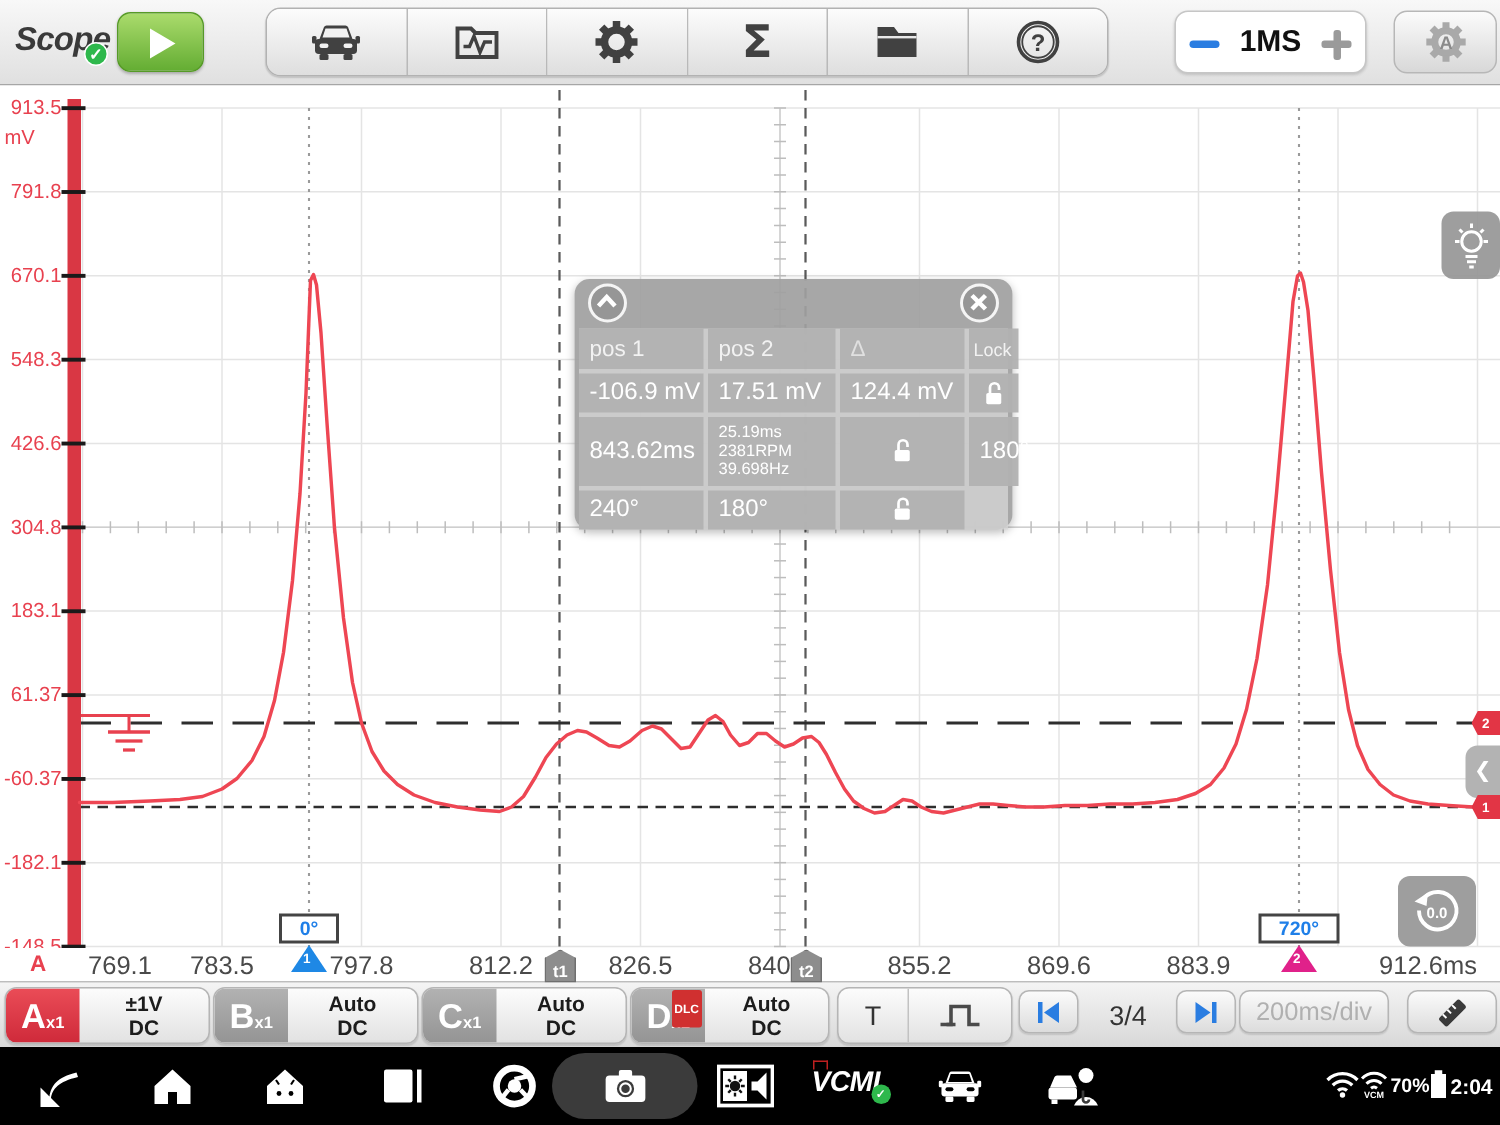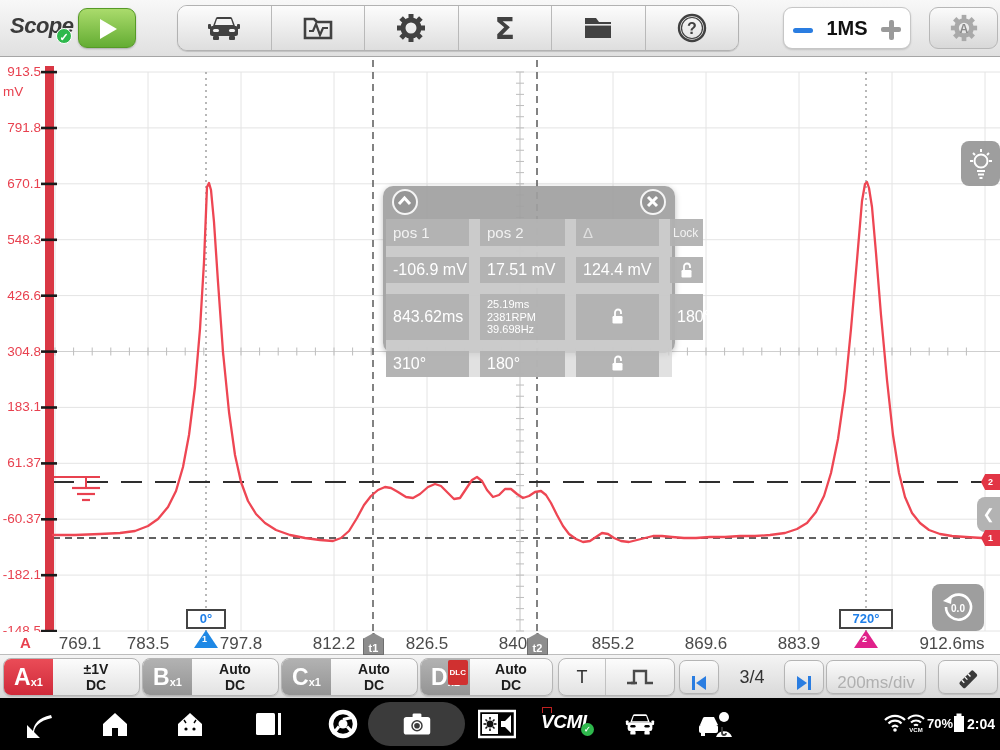--- a/index.html
+++ b/index.html
@@ -44,21 +44,21 @@
   .tcur-tag { position:absolute; top:633px; width:21px; height:22px; background:#8d8d8d; border:1px solid #6f6f6f;
     clip-path:polygon(0 26%,50% 0,100% 26%,100% 100%,0 100%); color:#fff; font:bold 11px "Liberation Sans",sans-serif;
     text-align:center; line-height:28px; z-index:5;}
   
   #mpanel { position:absolute; left:383px; top:186px; width:292px; height:167px; border-radius:10px;
     background:rgba(160,160,160,.92); box-shadow:0 2px 6px rgba(0,0,0,.25); z-index:6;}
   #mpanel-head { position:absolute; left:0; top:0; width:100%; height:33px;}
   .round-btn { position:absolute; width:26px; height:26px; border-radius:50%; border:2.5px solid rgba(255,255,255,.9);
     background:rgba(120,120,120,.35); top:3px;}
   #mgrid { position:absolute; left:3px; top:33px; width:286px; display:grid;
-    grid-template-columns:83px 85px 83px 33px; grid-auto-rows:auto; gap:11px; background:rgba(215,215,215,.75);}
+    grid-template-columns:83px 85px 83px 33px; grid-auto-rows:auto; gap:3px; background:rgba(215,215,215,.75);}
   .mcell { background:rgba(177,177,177,.95); color:#fff; padding:4px 0 4px 7px; font:16px "Liberation Sans",sans-serif;
     display:flex; flex-direction:column; justify-content:center;}
   .mhead { font-size:15px; color:#f2f2f2; padding-top:5px; padding-bottom:5px;}
   .mlock { align-items:center; padding-left:0;}
   .small3 { font-size:11px; line-height:1.15;}
   
   .gray-sq { position:absolute; background:rgba(150,150,150,.92); border-radius:8px; z-index:4; display:flex; align-items:center; justify-content:center;}
   #edge-tag2,#edge-tag1 { position:absolute; left:981px; width:19px; height:16px; background:#e23545; z-index:4;
     clip-path:polygon(0 50%,22% 0,100% 0,100% 100%,22% 100%); color:#fff; font:bold 9px "Liberation Sans",sans-serif;
     text-align:center; line-height:16px;}
@@ -71,22 +71,22 @@
     background:linear-gradient(#fcfcfc,#e2e2e2); display:flex; overflow:hidden; box-shadow:0 1px 1px rgba(0,0,0,.12);}
   .ch-seg { width:49px; display:flex; align-items:center; justify-content:center; position:relative; color:#fff;}
   .ch-seg .big { font:bold 23px "Liberation Sans",sans-serif;}
   .ch-seg .sub { font:bold 11px "Liberation Sans",sans-serif; margin-top:10px;}
   .ch-info { flex:1; display:flex; flex-direction:column; align-items:center; justify-content:center;
     font:bold 14px "Liberation Sans",sans-serif; color:#1c1c1c; line-height:1.15;}
   .seg-red { background:linear-gradient(#ea4c57,#cf2a3a);}
   .seg-gray { background:linear-gradient(#b2b2b2,#949494);}
   .dlc-chip { position:absolute; right:2px; top:1px; font:bold 8px "Liberation Sans",sans-serif; color:#fff;
     background:#d03030; border-radius:2px; padding:8px 2px;}
-  .bar-btn { position:absolute; top:5px; height:34px; border:1px solid #b5b5b5; border-radius:7px;
-    background:linear-gradient(#fbfbfb,#dcdcdc); display:flex; align-items:flex-end; justify-content:center; box-shadow:0 1px 1px rgba(0,0,0,.12);}
+  .bar-btn { position:absolute; top:5px; height:29px; border:1px solid #b5b5b5; border-radius:7px;
+    background:linear-gradient(#fbfbfb,#dcdcdc); display:flex; align-items:center; justify-content:center; box-shadow:0 1px 1px rgba(0,0,0,.12);}
   #page-ind { position:absolute; left:722px; top:12px; width:60px; text-align:center; font:18px "Liberation Sans",sans-serif; color:#333;}
   #divlabel { color:#b0b0b0; font:17px "Liberation Sans",sans-serif;}
   
   #navbar { position:absolute; left:0; top:698px; width:1000px; height:52px; background:#000;}
   .nav-ic { position:absolute; top:11px; width:30px; height:30px;}
   #cam-pill { position:absolute; left:368px; top:4px; width:97px; height:44px; background:#3b3b3b; border-radius:22px;}
   #vcmi { position:absolute; left:541px; top:13px; color:#fff; font:italic 900 19px "Liberation Sans",sans-serif; letter-spacing:-0.5px;}
   #vcmi .rbx { position:absolute; left:1px; top:-4px; width:10px; height:6px; border:1.5px solid #c02020; border-bottom:none;}
   #vcmi .gdot { position:absolute; right:-7px; bottom:-3px; width:13px; height:13px; background:#2eb84c; border-radius:50%;
     color:#fff; font:bold 8px "Liberation Sans",sans-serif; text-align:center; line-height:13px;}
@@ -437,21 +437,21 @@
       <span>39.698Hz</span>
     </div>
     <div class="mcell mlock">
       <svg width="15" height="17" viewBox="0 0 15 17">
           <path d="M5,8 V4.5 a3,3 0 0 1 6,0 V6" fill="none" stroke="#fff" stroke-width="1.8"></path>
           <rect x="2.5" y="8" width="10" height="7.5" rx="1.2" fill="#fff"></rect>
         </svg>
     </div>
 
     <div class="mcell">180°</div>
-    <div class="mcell">310°</div>
+    <div class="mcell">240°</div>
     <div class="mcell">180°</div>
     <div class="mcell mlock">
       <svg width="15" height="17" viewBox="0 0 15 17">
           <path d="M5,8 V4.5 a3,3 0 0 1 6,0 V6" fill="none" stroke="#fff" stroke-width="1.8"></path>
           <rect x="2.5" y="8" width="10" height="7.5" rx="1.2" fill="#fff"></rect>
         </svg>
     </div>
   </div>
 </div>
 

